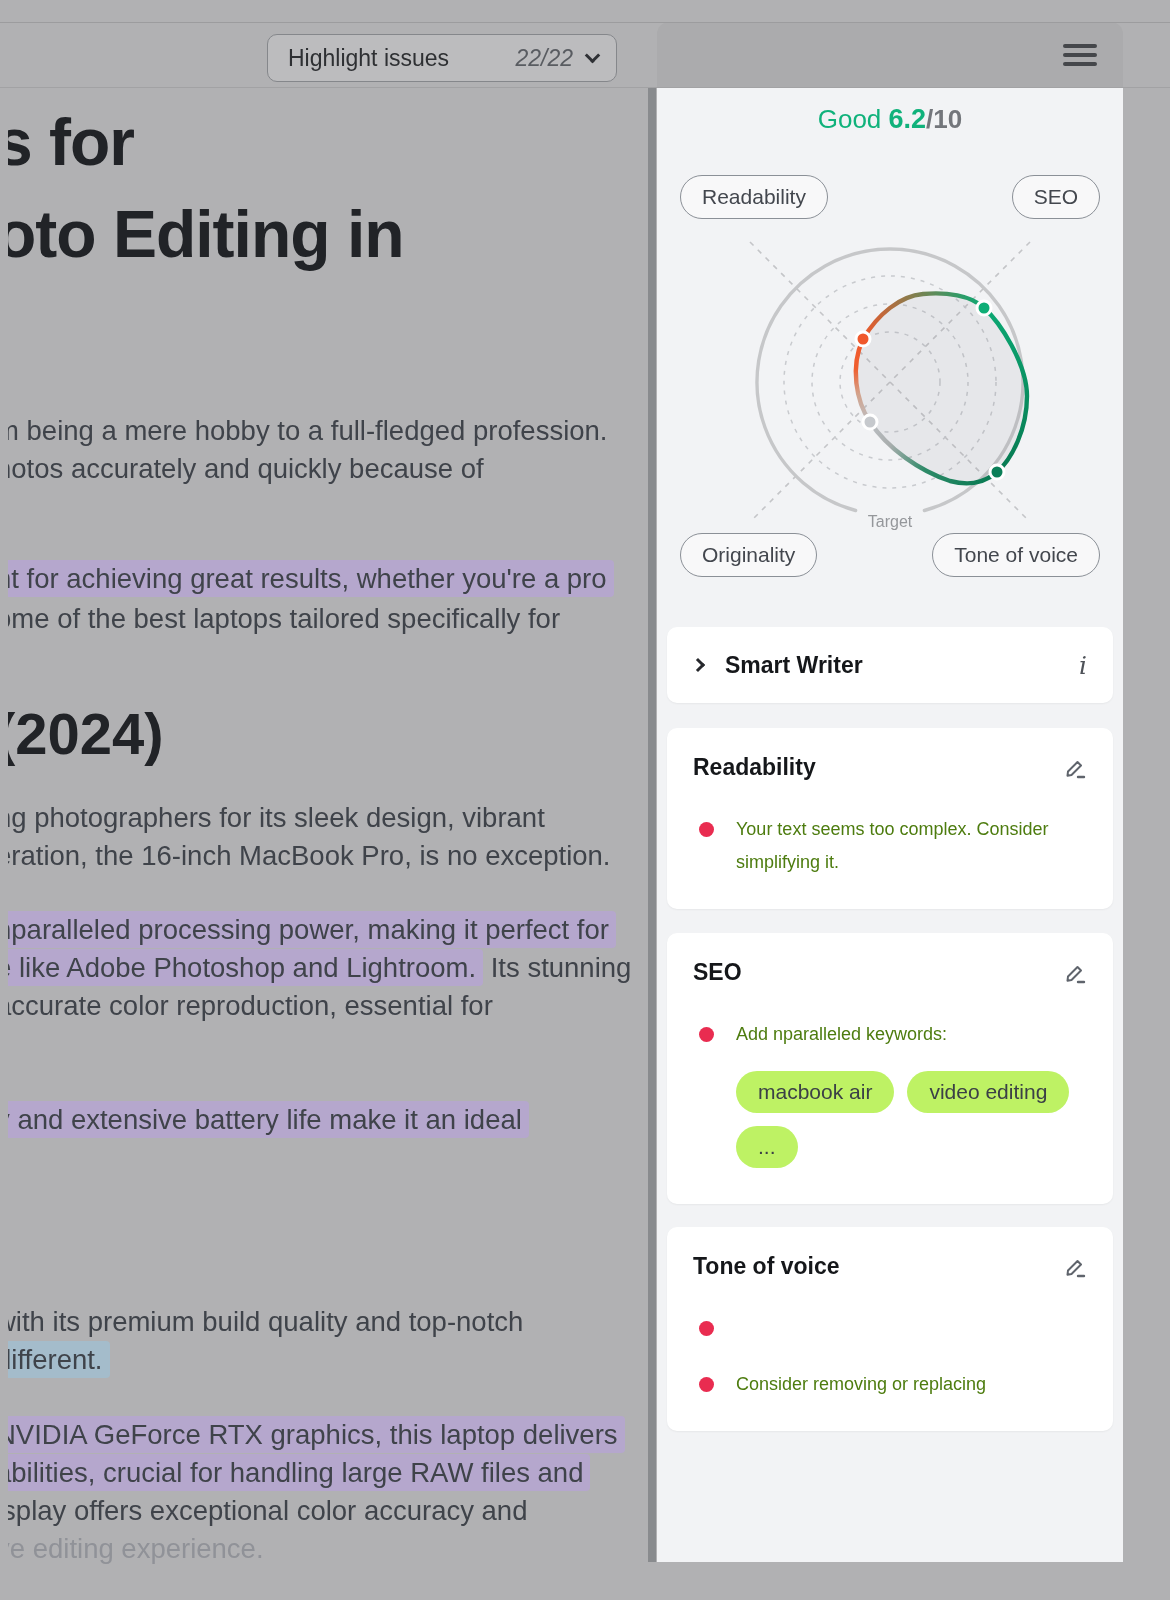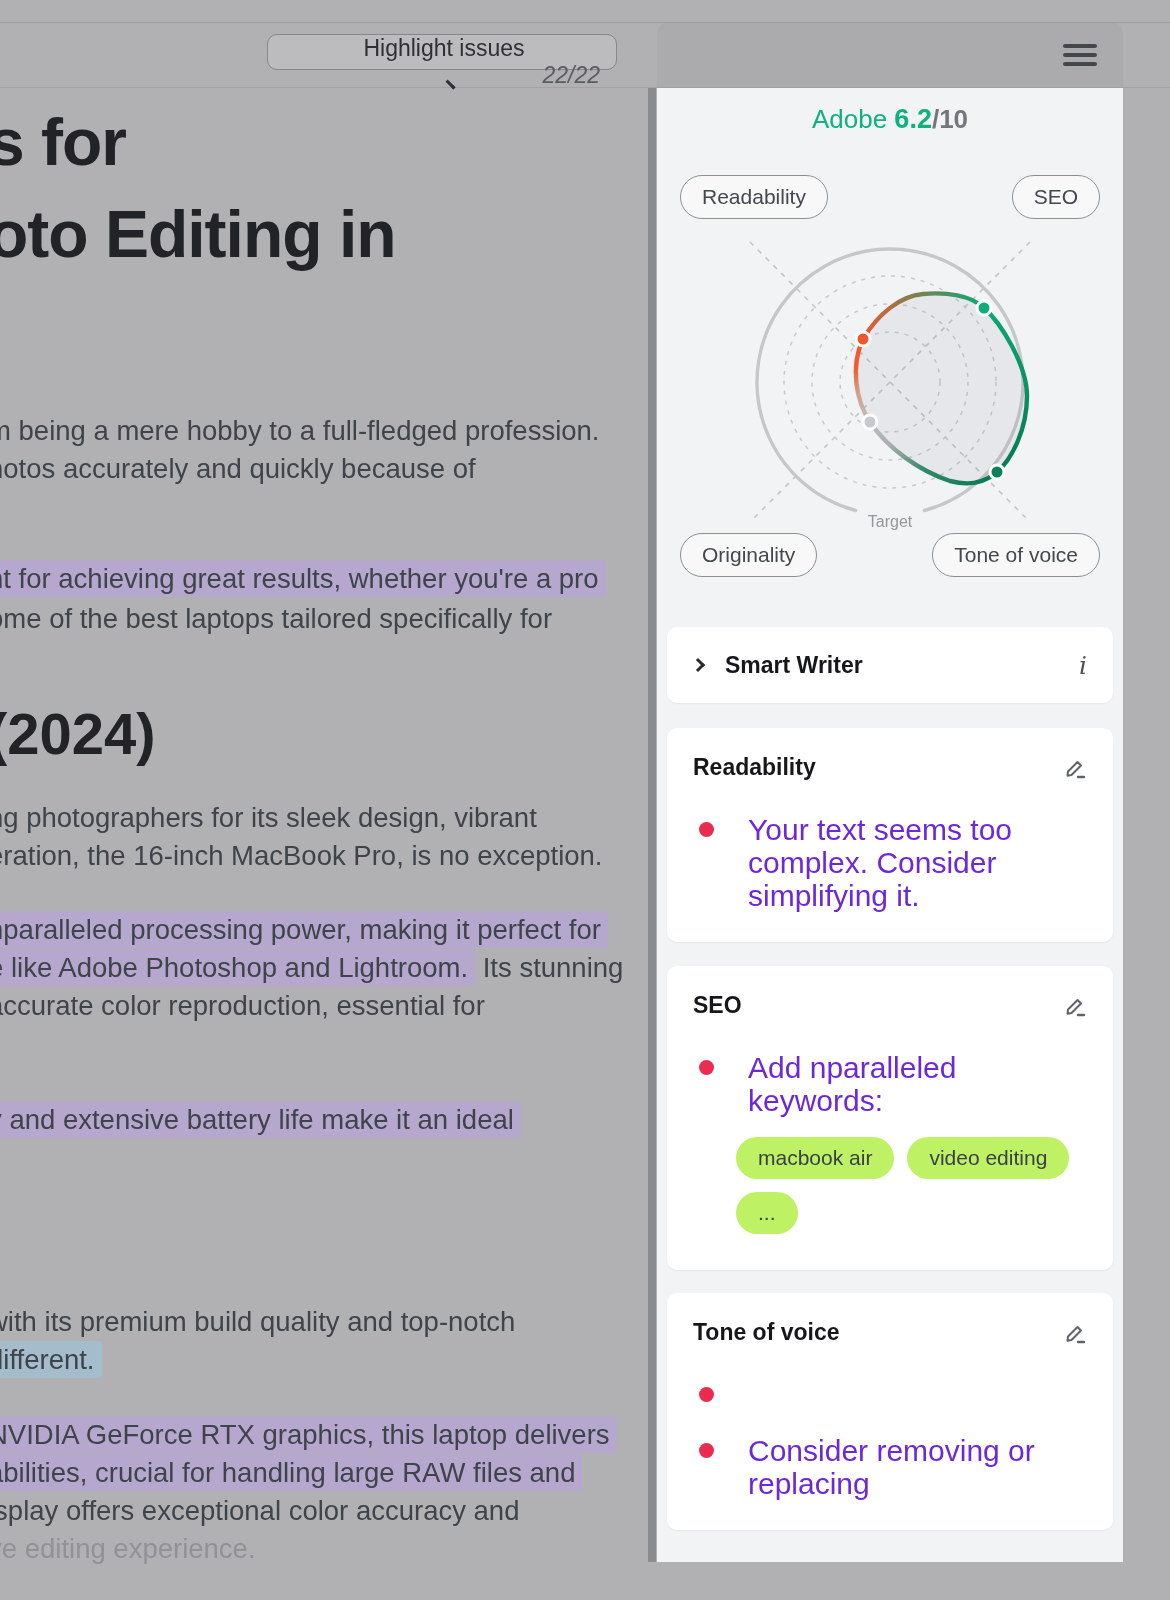--- a/index.html
+++ b/index.html
@@ -1,26 +1,26 @@
 <!DOCTYPE html>
 <html><head>
 <meta charset="utf-8">
 <style>
   * { margin:0; padding:0; box-sizing:border-box; }
   html,body { width:1170px; height:1600px; }
   body { font-family:"Liberation Sans", sans-serif; background:#b1b1b3; overflow:hidden; }
   .screen { position:relative; width:1170px; height:1600px; background:#b1b1b3; overflow:hidden; }
 
   
-  .doc-area { position:absolute; inset:0; width:721px; height:1600px; overflow:hidden; }
+  .doc-area { position:absolute; inset:0; width:721px; height:1600px; overflow:hidden;margin-left:8px; }
   .topbar { position:absolute; left:0; top:22px; width:1170px; height:66px;
             border-top:1px solid #9c9c9e; border-bottom:1px solid #a2a2a4; z-index:1; }
-  .hl-btn { position:absolute; left:267px; top:11px; width:350px; height:36px;
+  .hl-btn { position:absolute; left:267px; top:11px; width:350px; height:48px;
             background:#bcbcbe; border:1.5px solid #85878b; border-radius:10px;
-            display:flex; align-items:center; padding:0 16px 0 20px; cursor:pointer;flex-direction:column; }
+            display:flex; align-items:center; padding:0 16px 0 20px; cursor:pointer; }
   .hl-btn .lbl { font-size:23px; color:#2e3033; }
   .hl-btn .cnt { margin-left:auto; font-size:23px; color:#595c61;font-style:italic; }
   .chev-down { width:11px; height:11px; border-right:3px solid #2f3135; border-bottom:3px solid #2f3135;
                transform:rotate(45deg); margin:-6px 2px 0 14px; }
   .doc-text { position:absolute; left:-12px; top:0; width:680px; height:1600px; }
   .dline { position:absolute; white-space:nowrap; font-size:27.5px; color:#3f434a; }
   .dh1 { position:absolute; white-space:nowrap; font-size:66px; font-weight:800; letter-spacing:-1px; color:#212327; }
   .dh2 { position:absolute; white-space:nowrap; font-size:58px; font-weight:800; color:#212327; }
   .hl-purple { background:#b5a7cd; border-radius:4px; padding:3px 7px; margin-left:-7px; }
   .hl-purple-mid { background:#b5a7cd; border-radius:4px; padding:3px 7px 3px 0; }
@@ -59,21 +59,21 @@
   .info-icon { margin-left:auto; font-family:"DejaVu Serif", serif; font-style:italic;
                font-size:25px; color:#4e5258; cursor:pointer; line-height:1; }
 
   .issue-card { margin-top:25px; padding:26px 26px 30px 26px; }
   .card-title-row { display:flex; align-items:flex-start; justify-content:space-between; }
   .card-title { font-size:23px; font-weight:bold; color:#15171a; }
   .pencil { cursor:pointer; flex:none; margin-top:2px; }
   .bullet { display:flex; margin-top:32px; }
   .bullet:first-of-type { margin-top:42px; }
   .bullet .dot { flex:none; width:15px; height:15px; border-radius:50%; background:#e92c50; margin:9px 0 0 6px; }
-  .bullet .btxt { margin-left:34px; width:340px; font-size:30px; line-height:33px; color:#6d28d9; }
+  .bullet .btxt { margin-left:22px; width:340px; font-size:18px; line-height:33px; color:#4d7c0f; }
   .kw-wrap { margin:20px 0 6px 43px; display:flex; flex-wrap:wrap; gap:13px; width:360px; }
   .kw-pill { background:#bef264; border-radius:23px; padding:9px 22px; font-size:21px; color:#3b4046;
              cursor:pointer; white-space:nowrap; }
 </style>
 </head>
 <body>
 
 <div class="screen">
 
   <div class="doc-area">
@@ -122,21 +122,21 @@
     <div class="panel-header">
       <div class="hamburger">
           <div></div>
           <div></div>
           <div></div>
         </div>
     </div>
     <div class="panel-body">
 
       <div class="score-row">
-        <span class="score-label">Adobe</span>
+        <span class="score-label">Good</span>
         <span class="score-value">6.2</span><span class="score-suffix">/10</span>
       </div>
 
       <div class="pills-row row1">
         <span class="axis-pill">Readability</span>
         <span class="axis-pill">SEO</span>
       </div>
 
       <div class="gauge-wrap">
         <svg width="400" height="300" viewBox="0 0 400 300">

